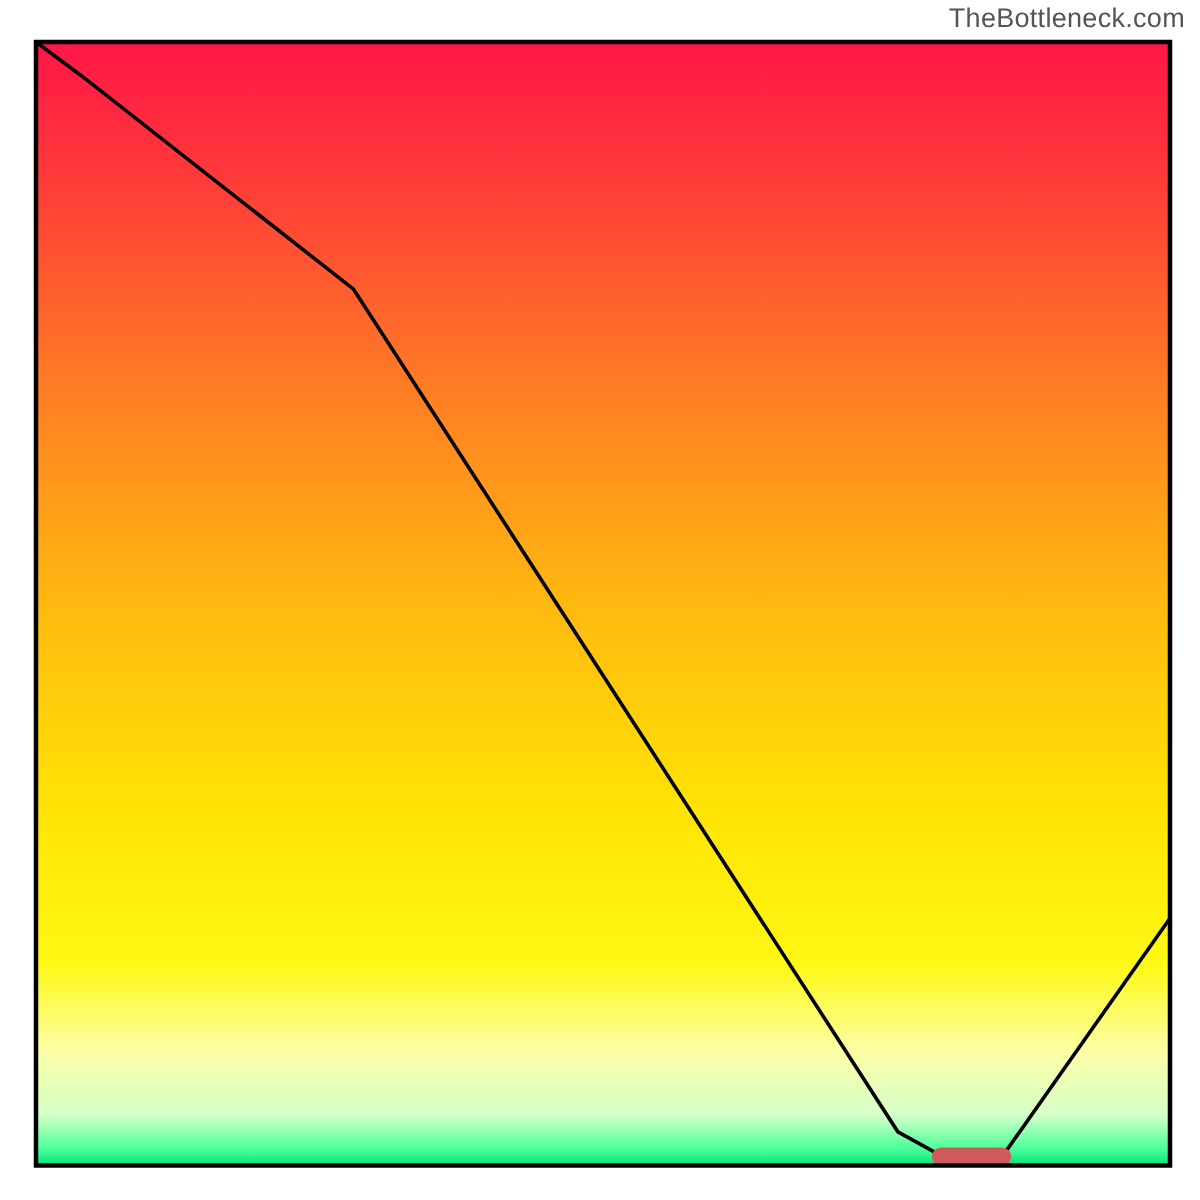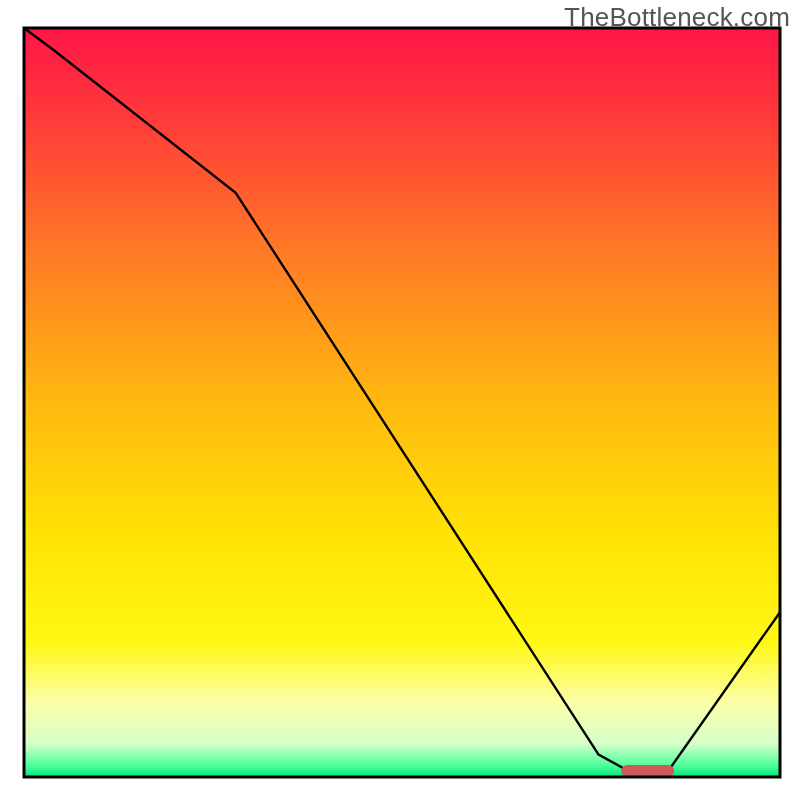--- a/index.html
+++ b/index.html
@@ -14,21 +14,21 @@
   .chart-wrap {
     position: relative;
     width: 800px;
     height: 800px;
   }
   .watermark {
     position: absolute;
     top: 2px;
     right: 10px;
     color: #555;
-    font-size: 26px;
+    font-size: 18px;
     font-weight: 500;
     z-index: 50;
     pointer-events: none;
     letter-spacing: 0.2px;
   }
   svg.plot {
     position: absolute;
     left: 0;
     top: 0;
   }

